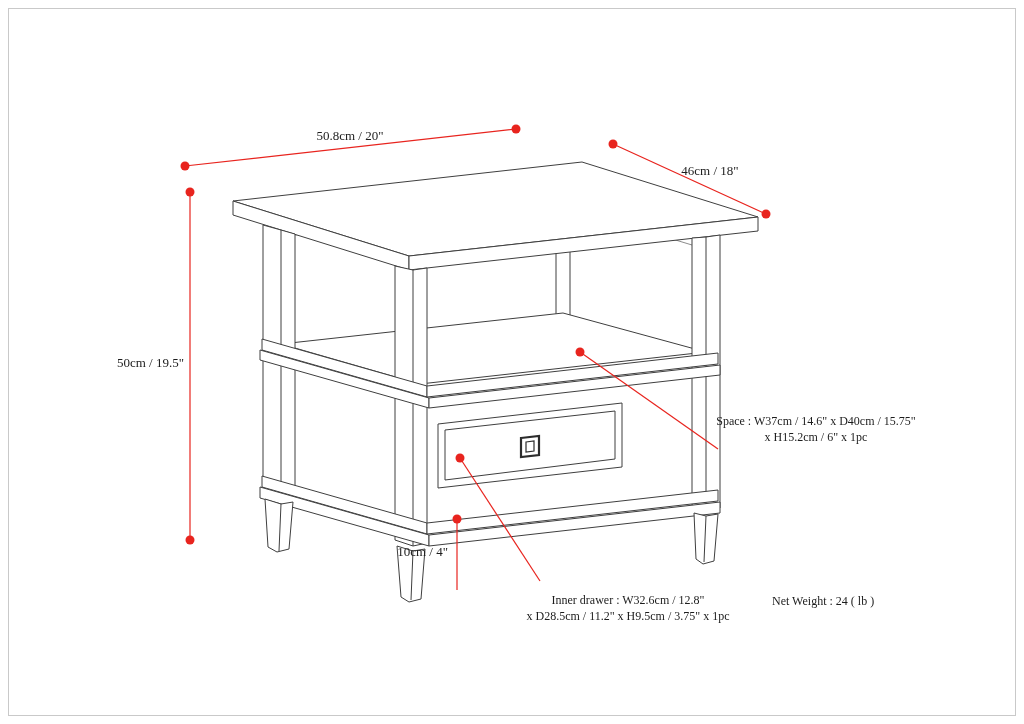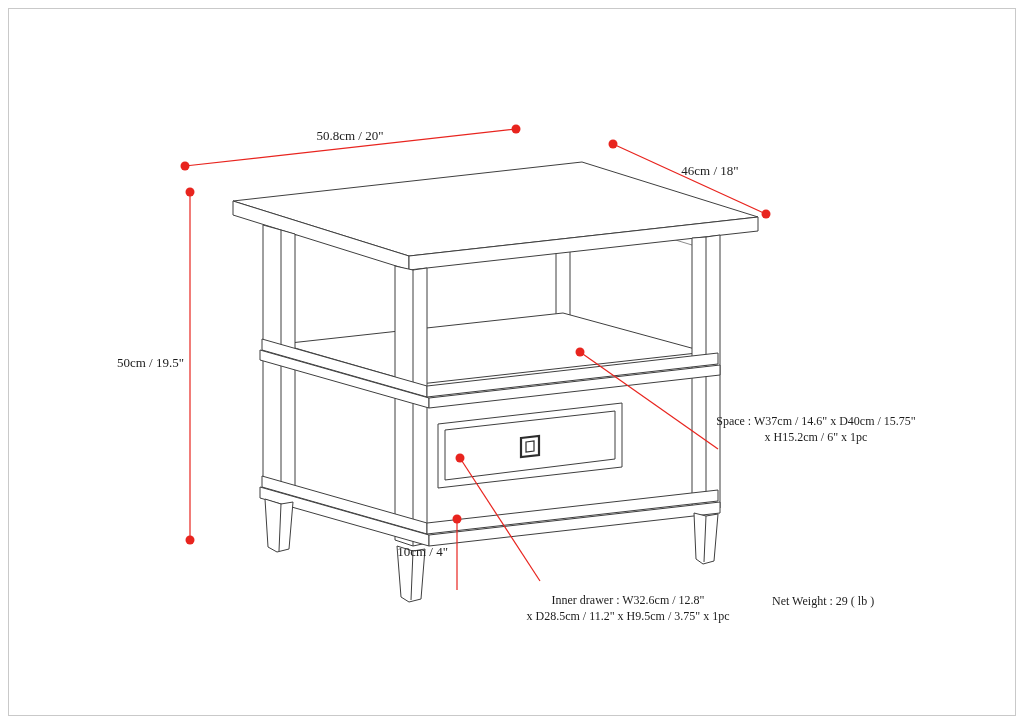--- a/index.html
+++ b/index.html
@@ -126,14 +126,14 @@
   <div class="label note c" style="left:704px; top:413px; width:224px;">
     <div>Space : W37cm / 14.6" x D40cm / 15.75"</div>
     <div>x H15.2cm / 6" x 1pc</div>
   </div>
 
   <div class="label note c" style="left:508px; top:570px; width:240px;margin-top:22px;">
     <div>Inner drawer : W32.6cm / 12.8"</div>
     <div>x D28.5cm / 11.2" x H9.5cm / 3.75" x 1pc</div>
   </div>
 
-  <div class="label note" style="left:772px; top:593px; width:180px;">Net Weight : 29 ( lb )</div>
+  <div class="label note" style="left:772px; top:593px; width:180px;">Net Weight : 24 ( lb )</div>
 </div>
 
 </body></html>

